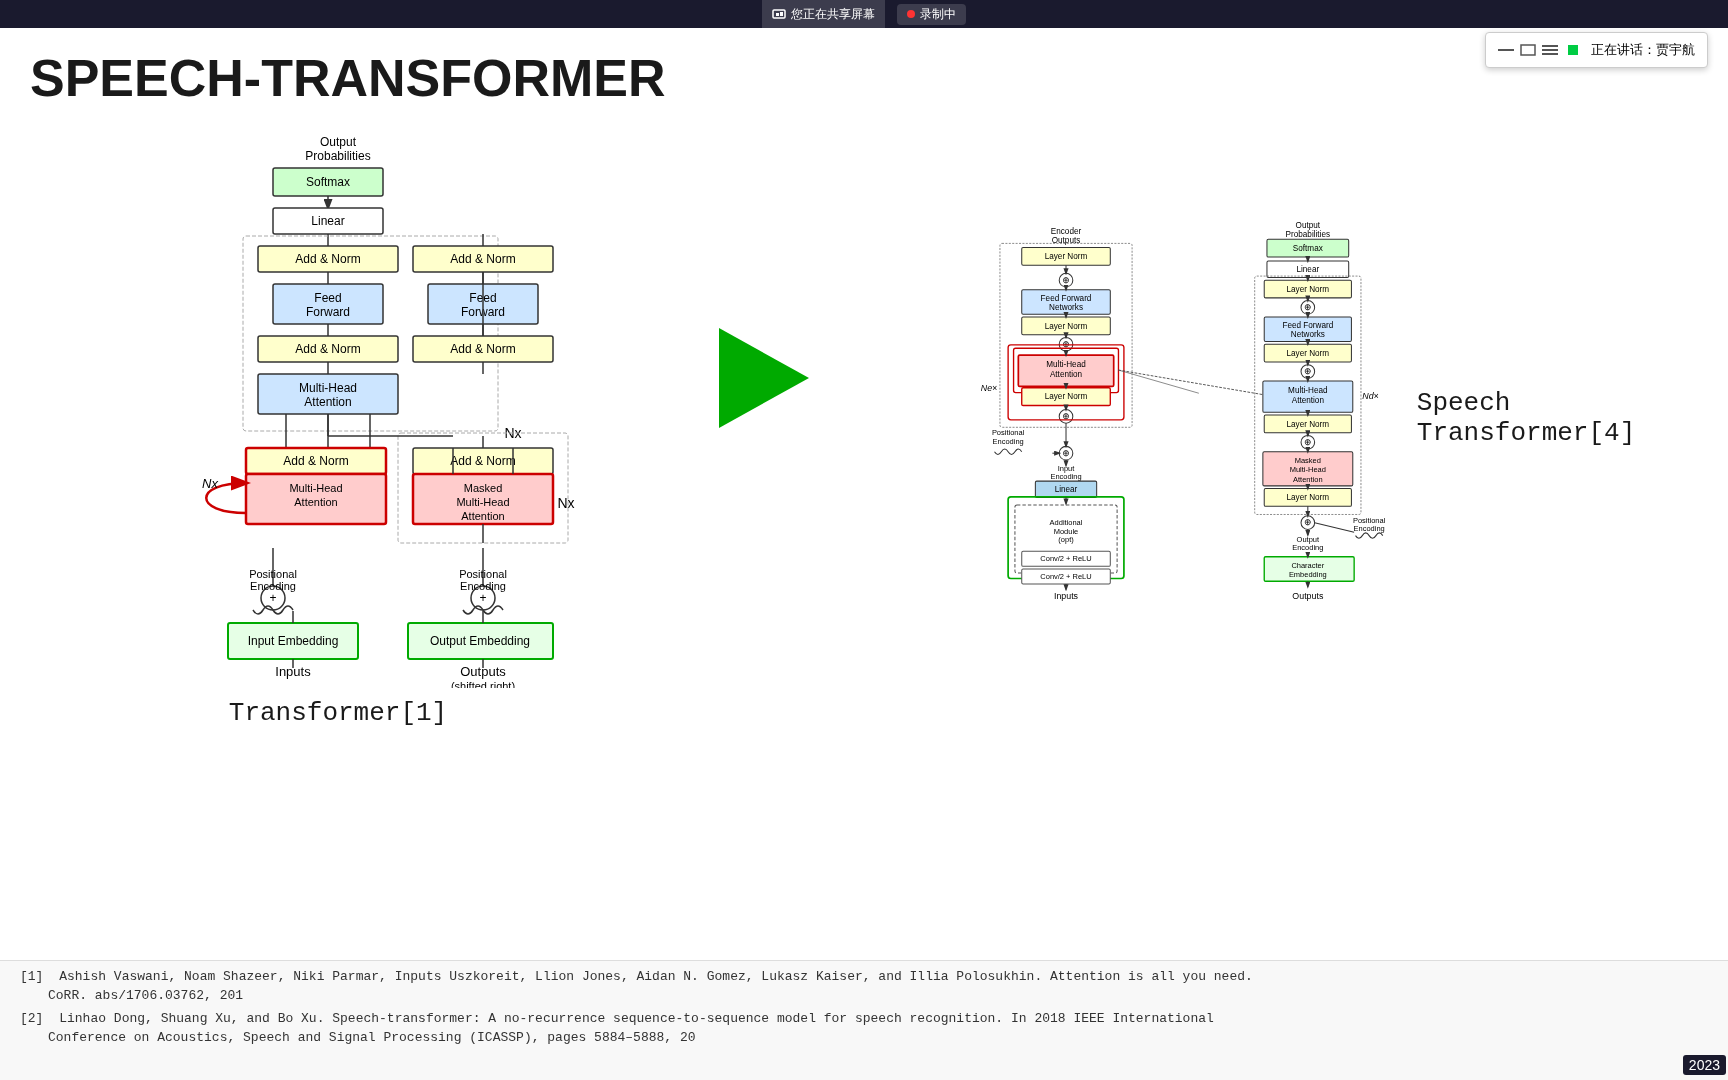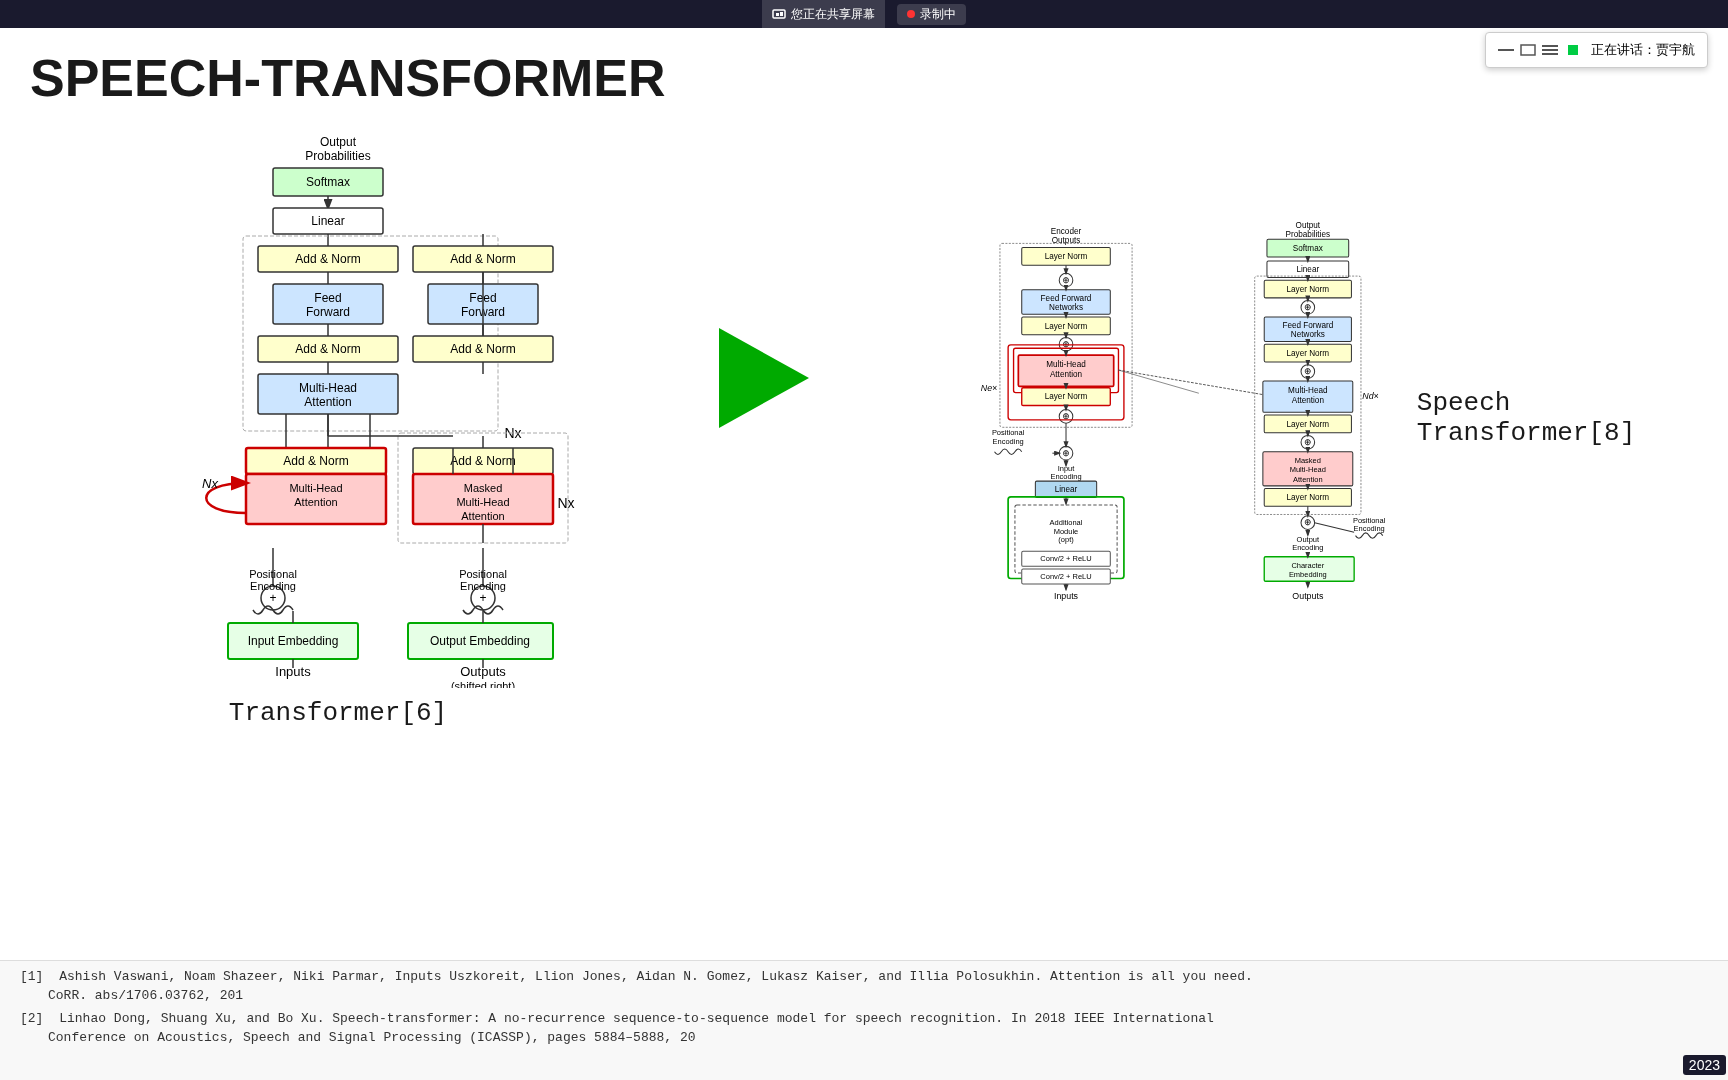--- a/index.html
+++ b/index.html
@@ -340,21 +340,21 @@
         <defs>
           <marker id="arrowhead" markerWidth="8" markerHeight="6" refX="6" refY="3" orient="auto">
             <polygon points="0 0, 8 3, 0 6" fill="#333"></polygon>
           </marker>
           <marker id="redarrow" markerWidth="8" markerHeight="6" refX="6" refY="3" orient="auto">
             <polygon points="0 0, 8 3, 0 6" fill="#cc0000"></polygon>
           </marker>
         </defs>
       </svg>
 
-      <div class="diagram-title">Transformer[6]</div>
+      <div class="diagram-title">Transformer[1]</div>
     </div>
 
     <div class="arrow-container" style="margin-top:200px;">
       <div class="green-arrow"></div>
     </div>
 
     <div class="speech-section">
       <svg width="700" height="570" viewBox="0 0 700 570">
         <defs>
           <marker id="arr2" markerWidth="7" markerHeight="5" refX="5" refY="2.5" orient="auto">
@@ -522,21 +522,21 @@
         <text x="540" y="526" text-anchor="middle" font-size="11">Embedding</text>
         <line x1="540" y1="492" x2="540" y2="496" stroke="#333" stroke-width="1.5" marker-end="url(#arr2)"></line>
 
         <text x="540" y="558" text-anchor="middle" font-size="13">Outputs</text>
         <line x1="540" y1="532" x2="540" y2="540" stroke="#333" stroke-width="1.5" marker-end="url(#arr2)"></line>
 
         <line x1="262" y1="222" x2="474" y2="258" stroke="#333" stroke-width="1.2" stroke-dasharray="4,2"></line>
         <line x1="262" y1="222" x2="380" y2="256" stroke="#555" stroke-width="1"></line>
       </svg>
 
-      <div class="diagram-title">Speech Transformer[8]</div>
+      <div class="diagram-title">Speech Transformer[4]</div>
     </div>
   </div>
 </div>
 
 <div class="references">
   <div style="margin-bottom:4px;">
     <span style="margin-right:8px;">[1]</span>
     <span>Ashish Vaswani, Noam Shazeer, Niki Parmar, Inputs Uszkoreit, Llion Jones, Aidan N. Gomez, Lukasz Kaiser, and Illia Polosukhin. Attention is all you need.</span>
   </div>
   <div style="margin-bottom:8px; padding-left:28px;">

